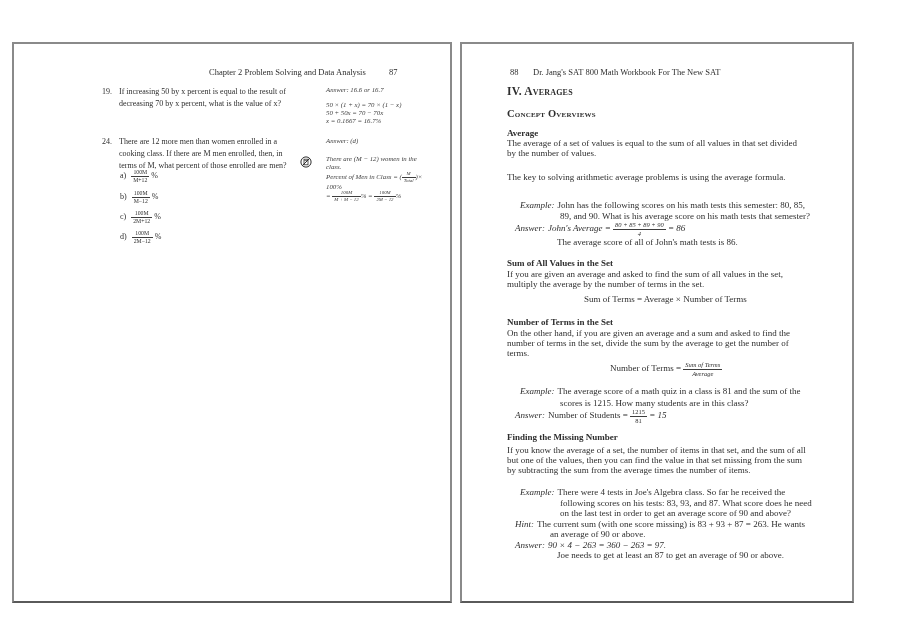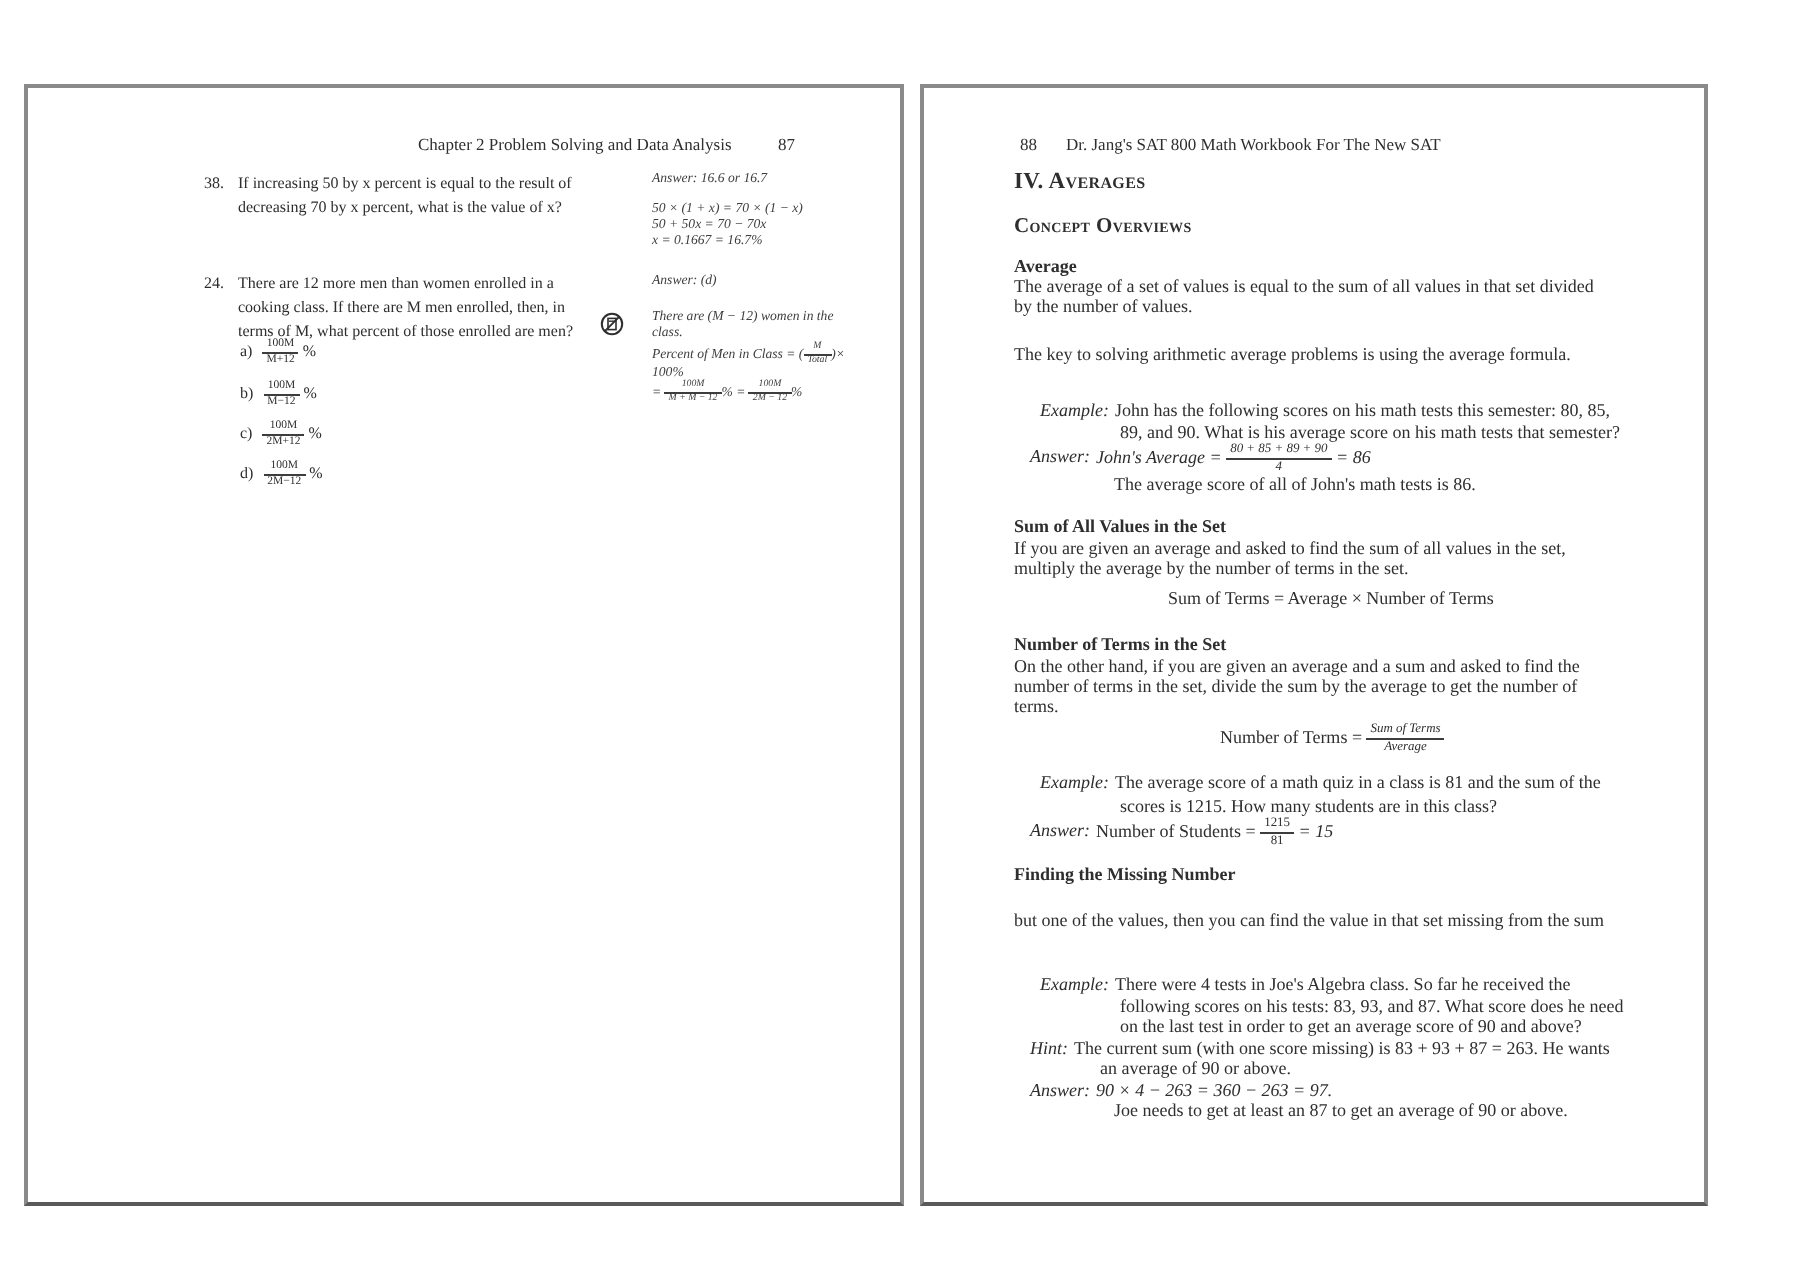--- a/index.html
+++ b/index.html
@@ -30,21 +30,21 @@
 </style>
 </head>
 <body>
 
 <div id="canvas">
 
   <div id="page-left" class="page">
     <div class="abs lp-head" style="left:195px;top:23px;text-align:center;">Chapter 2   Problem Solving and Data Analysis</div>
     <div class="abs lp-head" style="left:375px;top:23px;">87</div>
 
-    <div class="abs lp-q" style="left:88px;top:42px;">38.</div>
+    <div class="abs lp-q" style="left:88px;top:42px;">19.</div>
     <div class="abs lp-q" style="left:105px;top:42px;">If increasing 50 by x percent is equal to the result of</div>
     <div class="abs lp-q" style="left:105px;top:54px;">decreasing 70 by x percent, what is the value of x?</div>
 
     <div class="abs lp-ans" style="left:312px;top:42px;">Answer:  16.6 or 16.7</div>
     <div class="abs lp-ans" style="left:312px;top:57px;">50 × (1 + x) = 70 × (1 − x)</div>
     <div class="abs lp-ans" style="left:312px;top:65px;">50 + 50x = 70 − 70x</div>
     <div class="abs lp-ans" style="left:312px;top:73px;">x = 0.1667 = 16.7%</div>
 
     <div class="abs lp-q" style="left:88px;top:92px;">24.</div>
     <div class="abs lp-q" style="left:105px;top:92px;">There are 12 more men than women enrolled in a</div>
@@ -120,21 +120,23 @@
 
     <div class="abs rp-body" style="left:58px;top:342px;">
       <span class="it lbl">Example:</span><span>The average score of a math quiz in a class is 81 and the sum of the</span>
     </div>
     <div class="abs rp-body" style="left:98px;top:354px;text-align:right;">scores is 1215. How many students are in this class?</div>
     <div class="abs rp-body" style="left:53px;top:364px;">
       <span class="it lbl">Answer:</span><span>Number of Students = </span><span class="frac"><span class="fnum">1215</span><span class="fden">81</span></span><span class="it"> = 15</span>
     </div>
 
     <div class="abs rp-title" style="left:45px;top:388px;">Finding the Missing Number</div>
+    <div class="abs rp-body" style="left:45px;top:401px;">If you know the average of a set, the number of items in that set, and the sum of all</div>
     <div class="abs rp-body" style="left:45px;top:411px;">but one of the values, then you can find the value in that set missing from the sum</div>
+    <div class="abs rp-body" style="left:45px;top:421px;">by subtracting the sum from the average times the number of items.</div>
 
     <div class="abs rp-body" style="left:58px;top:443px;">
       <span class="it lbl">Example:</span><span>There were 4 tests in Joe's Algebra class. So far he received the</span>
     </div>
     <div class="abs rp-body" style="left:98px;top:454px;">following scores on his tests: 83, 93, and 87. What score does he need</div>
     <div class="abs rp-body" style="left:98px;top:464px;">on the last test in order to get an average score of 90 and above?</div>
     <div class="abs rp-body" style="left:53px;top:475px;">
       <span class="it lbl">Hint:</span><span>The current sum (with one score missing) is 83 + 93 + 87 = 263. He wants</span>
     </div>
     <div class="abs rp-body" style="left:88px;top:485px;">an average of 90 or above.</div>

